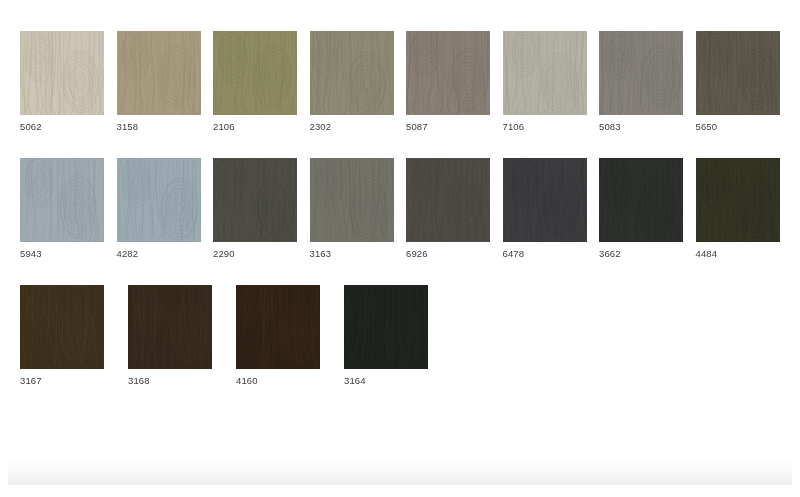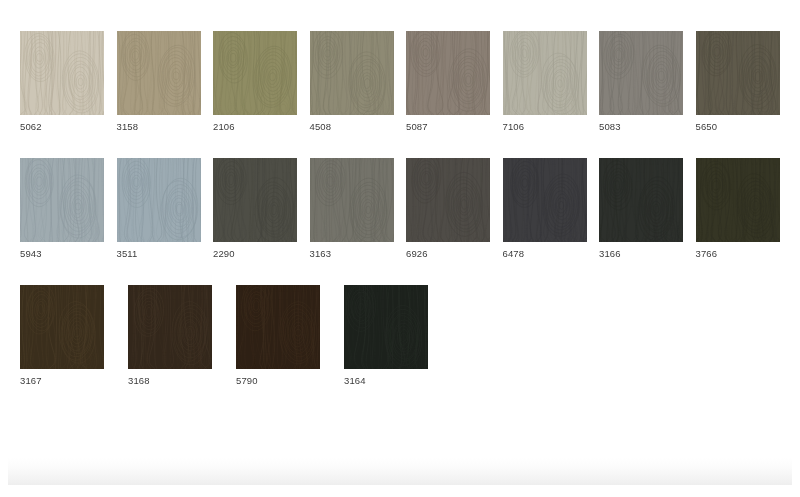--- a/index.html
+++ b/index.html
@@ -380,21 +380,21 @@
               <ellipse cx="57.1" cy="52.5" rx="18.4" ry="31.7" transform="rotate(-1.7 57.1 52.5)" fill="none" stroke="#7d7a66" stroke-width="0.55"></ellipse>
             </g>
             <g opacity="0.7">
               <ellipse cx="67.2" cy="75.9" rx="2.4" ry="4.0" transform="rotate(5.5 67.2 75.9)" fill="none" stroke="#85816d" stroke-width="0.55"></ellipse>
               <ellipse cx="67.2" cy="75.9" rx="4.0" ry="7.2" transform="rotate(-5.4 67.2 75.9)" fill="none" stroke="#85816d" stroke-width="0.55"></ellipse>
               <ellipse cx="67.2" cy="75.9" rx="6.5" ry="10.3" transform="rotate(-5.1 67.2 75.9)" fill="none" stroke="#85816d" stroke-width="0.55"></ellipse>
               <ellipse cx="67.2" cy="75.9" rx="9.0" ry="14.3" transform="rotate(-4.4 67.2 75.9)" fill="none" stroke="#85816d" stroke-width="0.55"></ellipse>
             </g>
           </svg>
         </div>
-        <span class="swatch-label">4508</span>
+        <span class="swatch-label">2302</span>
       </div>
       <div class="swatch-cell">
         <div class="swatch-chip">
           <svg viewBox="0 0 84 84" preserveAspectRatio="none" xmlns="http://www.w3.org/2000/svg">
             <rect x="0" y="0" width="84" height="84" fill="#8b8075"></rect>
             <g>
               <path d="M-2.0,-2 C-0.1,20 -4.2,44 1.0,64 S-1.0,78 -2.7,86" fill="none" stroke="#83786d" stroke-width="0.48" stroke-linecap="round" opacity="0.75"></path>
               <path d="M-0.6,-2 C2.8,20 -2.8,44 0.6,64 S1.1,78 -1.3,86" fill="none" stroke="#7a7065" stroke-width="0.37" stroke-linecap="round" opacity="0.75"></path>
               <path d="M2.0,-2 C5.2,20 2.9,44 1.0,64 S3.6,78 2.2,86" fill="none" stroke="#7a7065" stroke-width="0.83" stroke-linecap="round" opacity="0.75"></path>
               <path d="M4.1,-2 C5.0,20 4.0,44 1.6,64 S4.6,78 4.1,86" fill="none" stroke="#7a7065" stroke-width="0.77" stroke-linecap="round" opacity="0.75"></path>
@@ -862,21 +862,21 @@
               <ellipse cx="62.4" cy="51.1" rx="18.3" ry="30.9" transform="rotate(3.1 62.4 51.1)" fill="none" stroke="#8a99a1" stroke-width="0.55"></ellipse>
             </g>
             <g opacity="0.7">
               <ellipse cx="69.3" cy="73.9" rx="2.9" ry="4.5" transform="rotate(-4.2 69.3 73.9)" fill="none" stroke="#93a2aa" stroke-width="0.55"></ellipse>
               <ellipse cx="69.3" cy="73.9" rx="4.3" ry="8.3" transform="rotate(-1.4 69.3 73.9)" fill="none" stroke="#93a2aa" stroke-width="0.55"></ellipse>
               <ellipse cx="69.3" cy="73.9" rx="6.4" ry="10.9" transform="rotate(3.5 69.3 73.9)" fill="none" stroke="#93a2aa" stroke-width="0.55"></ellipse>
               <ellipse cx="69.3" cy="73.9" rx="8.2" ry="14.9" transform="rotate(5.9 69.3 73.9)" fill="none" stroke="#93a2aa" stroke-width="0.55"></ellipse>
             </g>
           </svg>
         </div>
-        <span class="swatch-label">3511</span>
+        <span class="swatch-label">4282</span>
       </div>
       <div class="swatch-cell">
         <div class="swatch-chip">
           <svg viewBox="0 0 84 84" preserveAspectRatio="none" xmlns="http://www.w3.org/2000/svg">
             <rect x="0" y="0" width="84" height="84" fill="#4e4e46"></rect>
             <g>
               <path d="M-2.0,-2 C-1.3,20 -4.0,44 -5.4,64 S-1.7,78 -2.6,86" fill="none" stroke="#44443d" stroke-width="0.77" stroke-linecap="round" opacity="0.75"></path>
               <path d="M0.0,-2 C2.1,20 1.7,44 2.5,64 S1.1,78 0.5,86" fill="none" stroke="#44443d" stroke-width="0.45" stroke-linecap="round" opacity="0.75"></path>
               <path d="M2.8,-2 C-0.8,20 5.0,44 -0.4,64 S1.0,78 3.4,86" fill="none" stroke="#494942" stroke-width="0.69" stroke-linecap="round" opacity="0.75"></path>
               <path d="M5.2,-2 C1.4,20 1.4,44 5.0,64 S3.3,78 4.0,86" fill="none" stroke="#44443d" stroke-width="0.59" stroke-linecap="round" opacity="0.75"></path>
@@ -1261,21 +1261,21 @@
               <ellipse cx="57.3" cy="50.7" rx="18.1" ry="32.0" transform="rotate(4.9 57.3 50.7)" fill="none" stroke="#272a26" stroke-width="0.55"></ellipse>
             </g>
             <g opacity="0.7">
               <ellipse cx="70.9" cy="74.2" rx="2.7" ry="3.5" transform="rotate(5.6 70.9 74.2)" fill="none" stroke="#2a2d29" stroke-width="0.55"></ellipse>
               <ellipse cx="70.9" cy="74.2" rx="4.2" ry="8.1" transform="rotate(-5.8 70.9 74.2)" fill="none" stroke="#2a2d29" stroke-width="0.55"></ellipse>
               <ellipse cx="70.9" cy="74.2" rx="6.1" ry="11.5" transform="rotate(-3.7 70.9 74.2)" fill="none" stroke="#2a2d29" stroke-width="0.55"></ellipse>
               <ellipse cx="70.9" cy="74.2" rx="8.5" ry="14.7" transform="rotate(2.7 70.9 74.2)" fill="none" stroke="#2a2d29" stroke-width="0.55"></ellipse>
             </g>
           </svg>
         </div>
-        <span class="swatch-label">3166</span>
+        <span class="swatch-label">3662</span>
       </div>
       <div class="swatch-cell">
         <div class="swatch-chip">
           <svg viewBox="0 0 84 84" preserveAspectRatio="none" xmlns="http://www.w3.org/2000/svg">
             <rect x="0" y="0" width="84" height="84" fill="#353524"></rect>
             <g>
               <path d="M-2.0,-2 C-5.0,20 -0.0,44 0.5,64 S-3.5,78 -1.4,86" fill="none" stroke="#313122" stroke-width="0.36" stroke-linecap="round" opacity="0.75"></path>
               <path d="M0.3,-2 C-2.7,20 -4.2,44 1.7,64 S-1.2,78 -1.1,86" fill="none" stroke="#2e2e20" stroke-width="0.55" stroke-linecap="round" opacity="0.75"></path>
               <path d="M2.1,-2 C-0.8,20 4.4,44 3.4,64 S0.6,78 2.8,86" fill="none" stroke="#2e2e20" stroke-width="0.60" stroke-linecap="round" opacity="0.75"></path>
               <path d="M3.5,-2 C-0.2,20 2.5,44 5.4,64 S1.6,78 3.2,86" fill="none" stroke="#313122" stroke-width="0.65" stroke-linecap="round" opacity="0.75"></path>
@@ -1341,21 +1341,21 @@
               <ellipse cx="59.5" cy="47.6" rx="18.0" ry="32.0" transform="rotate(-4.7 59.5 47.6)" fill="none" stroke="#2e2e20" stroke-width="0.55"></ellipse>
             </g>
             <g opacity="0.7">
               <ellipse cx="69.1" cy="72.3" rx="2.1" ry="3.7" transform="rotate(-0.9 69.1 72.3)" fill="none" stroke="#313122" stroke-width="0.55"></ellipse>
               <ellipse cx="69.1" cy="72.3" rx="5.0" ry="7.6" transform="rotate(-2.3 69.1 72.3)" fill="none" stroke="#313122" stroke-width="0.55"></ellipse>
               <ellipse cx="69.1" cy="72.3" rx="6.7" ry="11.4" transform="rotate(-2.5 69.1 72.3)" fill="none" stroke="#313122" stroke-width="0.55"></ellipse>
               <ellipse cx="69.1" cy="72.3" rx="8.3" ry="15.1" transform="rotate(2.0 69.1 72.3)" fill="none" stroke="#313122" stroke-width="0.55"></ellipse>
             </g>
           </svg>
         </div>
-        <span class="swatch-label">3766</span>
+        <span class="swatch-label">4484</span>
       </div>
     </div>
     <div class="swatch-row">
       <div class="swatch-cell">
         <div class="swatch-chip">
           <svg viewBox="0 0 84 84" preserveAspectRatio="none" xmlns="http://www.w3.org/2000/svg">
             <rect x="0" y="0" width="84" height="84" fill="#3a2e1c"></rect>
             <g>
               <path d="M-2.0,-2 C-3.0,20 -3.3,44 0.4,64 S-2.5,78 -2.4,86" fill="none" stroke="#4a3c27" stroke-width="0.42" stroke-linecap="round" opacity="0.75"></path>
               <path d="M-0.2,-2 C0.1,20 -3.6,44 -2.1,64 S-0.0,78 -1.2,86" fill="none" stroke="#433522" stroke-width="0.78" stroke-linecap="round" opacity="0.75"></path>
@@ -1579,21 +1579,21 @@
               <ellipse cx="62.2" cy="47.8" rx="18.7" ry="31.1" transform="rotate(0.4 62.2 47.8)" fill="none" stroke="#3d2c1d" stroke-width="0.55"></ellipse>
             </g>
             <g opacity="0.7">
               <ellipse cx="66.5" cy="74.6" rx="2.8" ry="3.5" transform="rotate(0.2 66.5 74.6)" fill="none" stroke="#362619" stroke-width="0.55"></ellipse>
               <ellipse cx="66.5" cy="74.6" rx="4.7" ry="6.9" transform="rotate(-5.8 66.5 74.6)" fill="none" stroke="#362619" stroke-width="0.55"></ellipse>
               <ellipse cx="66.5" cy="74.6" rx="6.6" ry="10.3" transform="rotate(4.6 66.5 74.6)" fill="none" stroke="#362619" stroke-width="0.55"></ellipse>
               <ellipse cx="66.5" cy="74.6" rx="8.7" ry="14.2" transform="rotate(3.0 66.5 74.6)" fill="none" stroke="#362619" stroke-width="0.55"></ellipse>
             </g>
           </svg>
         </div>
-        <span class="swatch-label">5790</span>
+        <span class="swatch-label">4160</span>
       </div>
       <div class="swatch-cell">
         <div class="swatch-chip">
           <svg viewBox="0 0 84 84" preserveAspectRatio="none" xmlns="http://www.w3.org/2000/svg">
             <rect x="0" y="0" width="84" height="84" fill="#1c211c"></rect>
             <g>
               <path d="M-2.0,-2 C-1.7,20 0.4,44 -3.3,64 S-1.8,78 -1.3,86" fill="none" stroke="#252b25" stroke-width="0.65" stroke-linecap="round" opacity="0.75"></path>
               <path d="M0.4,-2 C4.7,20 -3.7,44 -2.2,64 S2.5,78 -0.8,86" fill="none" stroke="#202620" stroke-width="0.71" stroke-linecap="round" opacity="0.75"></path>
               <path d="M2.9,-2 C2.7,20 -0.9,44 4.6,64 S2.8,78 1.7,86" fill="none" stroke="#202620" stroke-width="0.87" stroke-linecap="round" opacity="0.75"></path>
               <path d="M4.3,-2 C7.5,20 1.2,44 6.0,64 S5.9,78 3.4,86" fill="none" stroke="#202620" stroke-width="0.89" stroke-linecap="round" opacity="0.75"></path>

